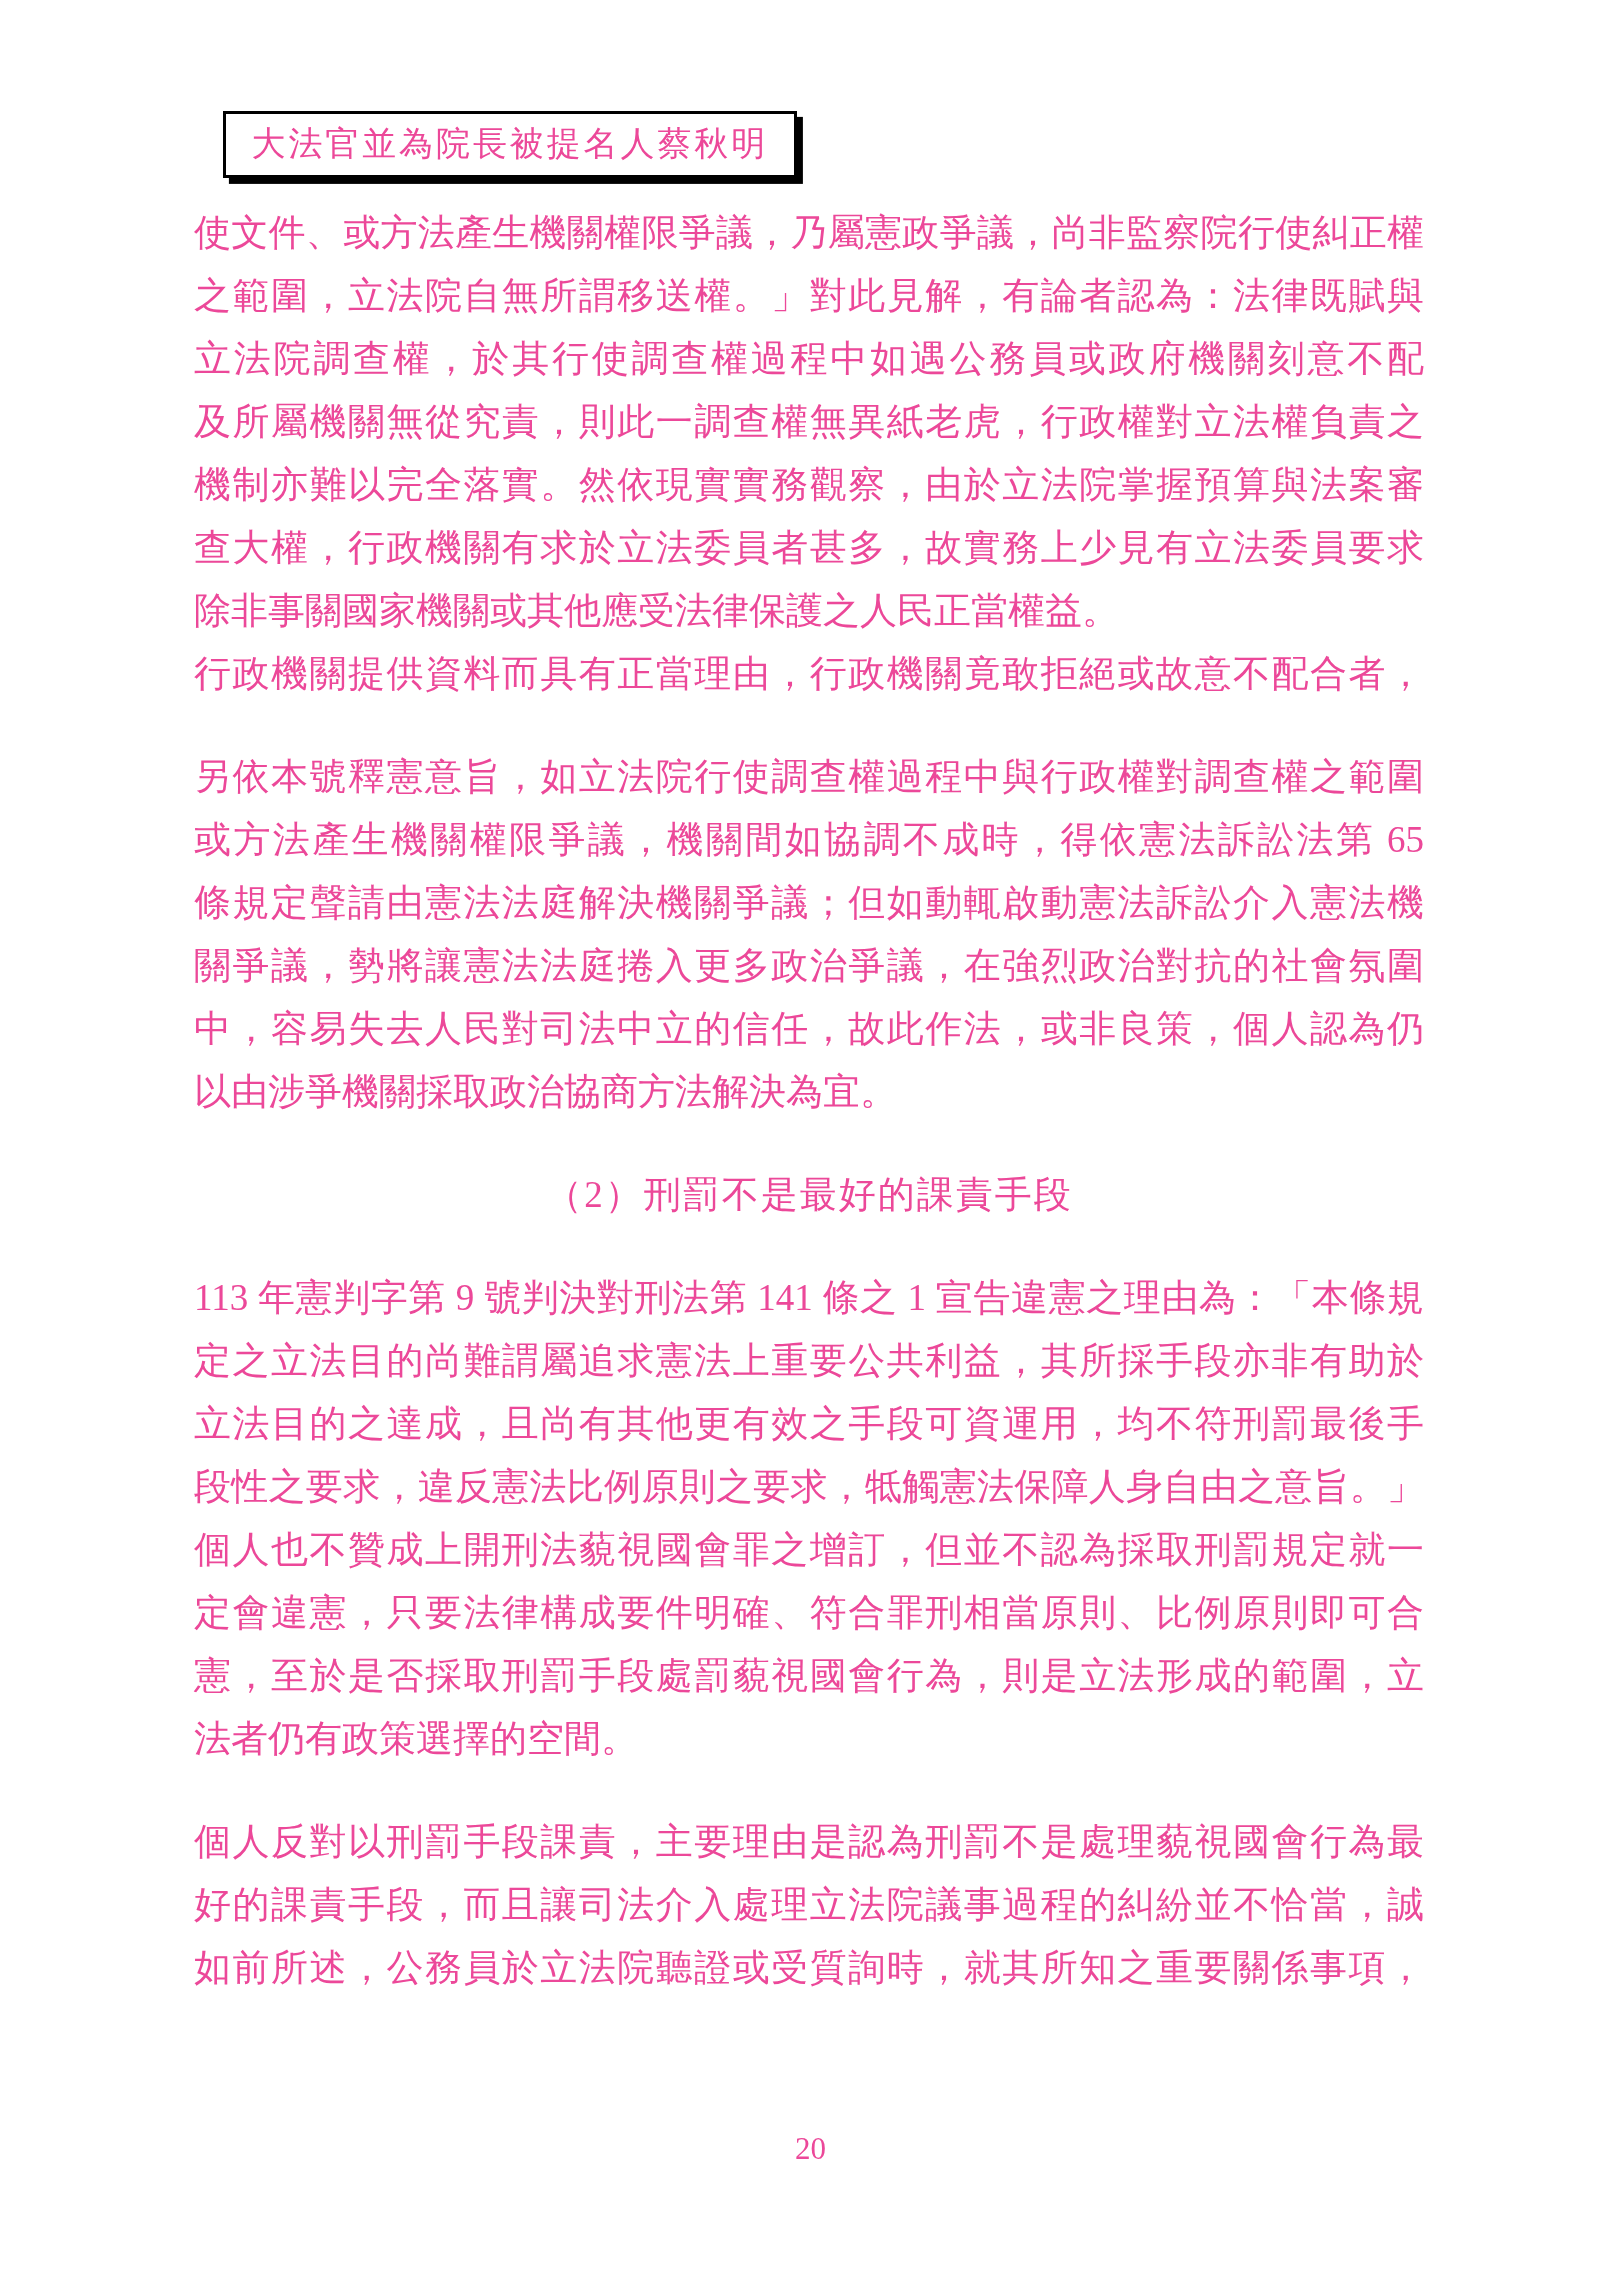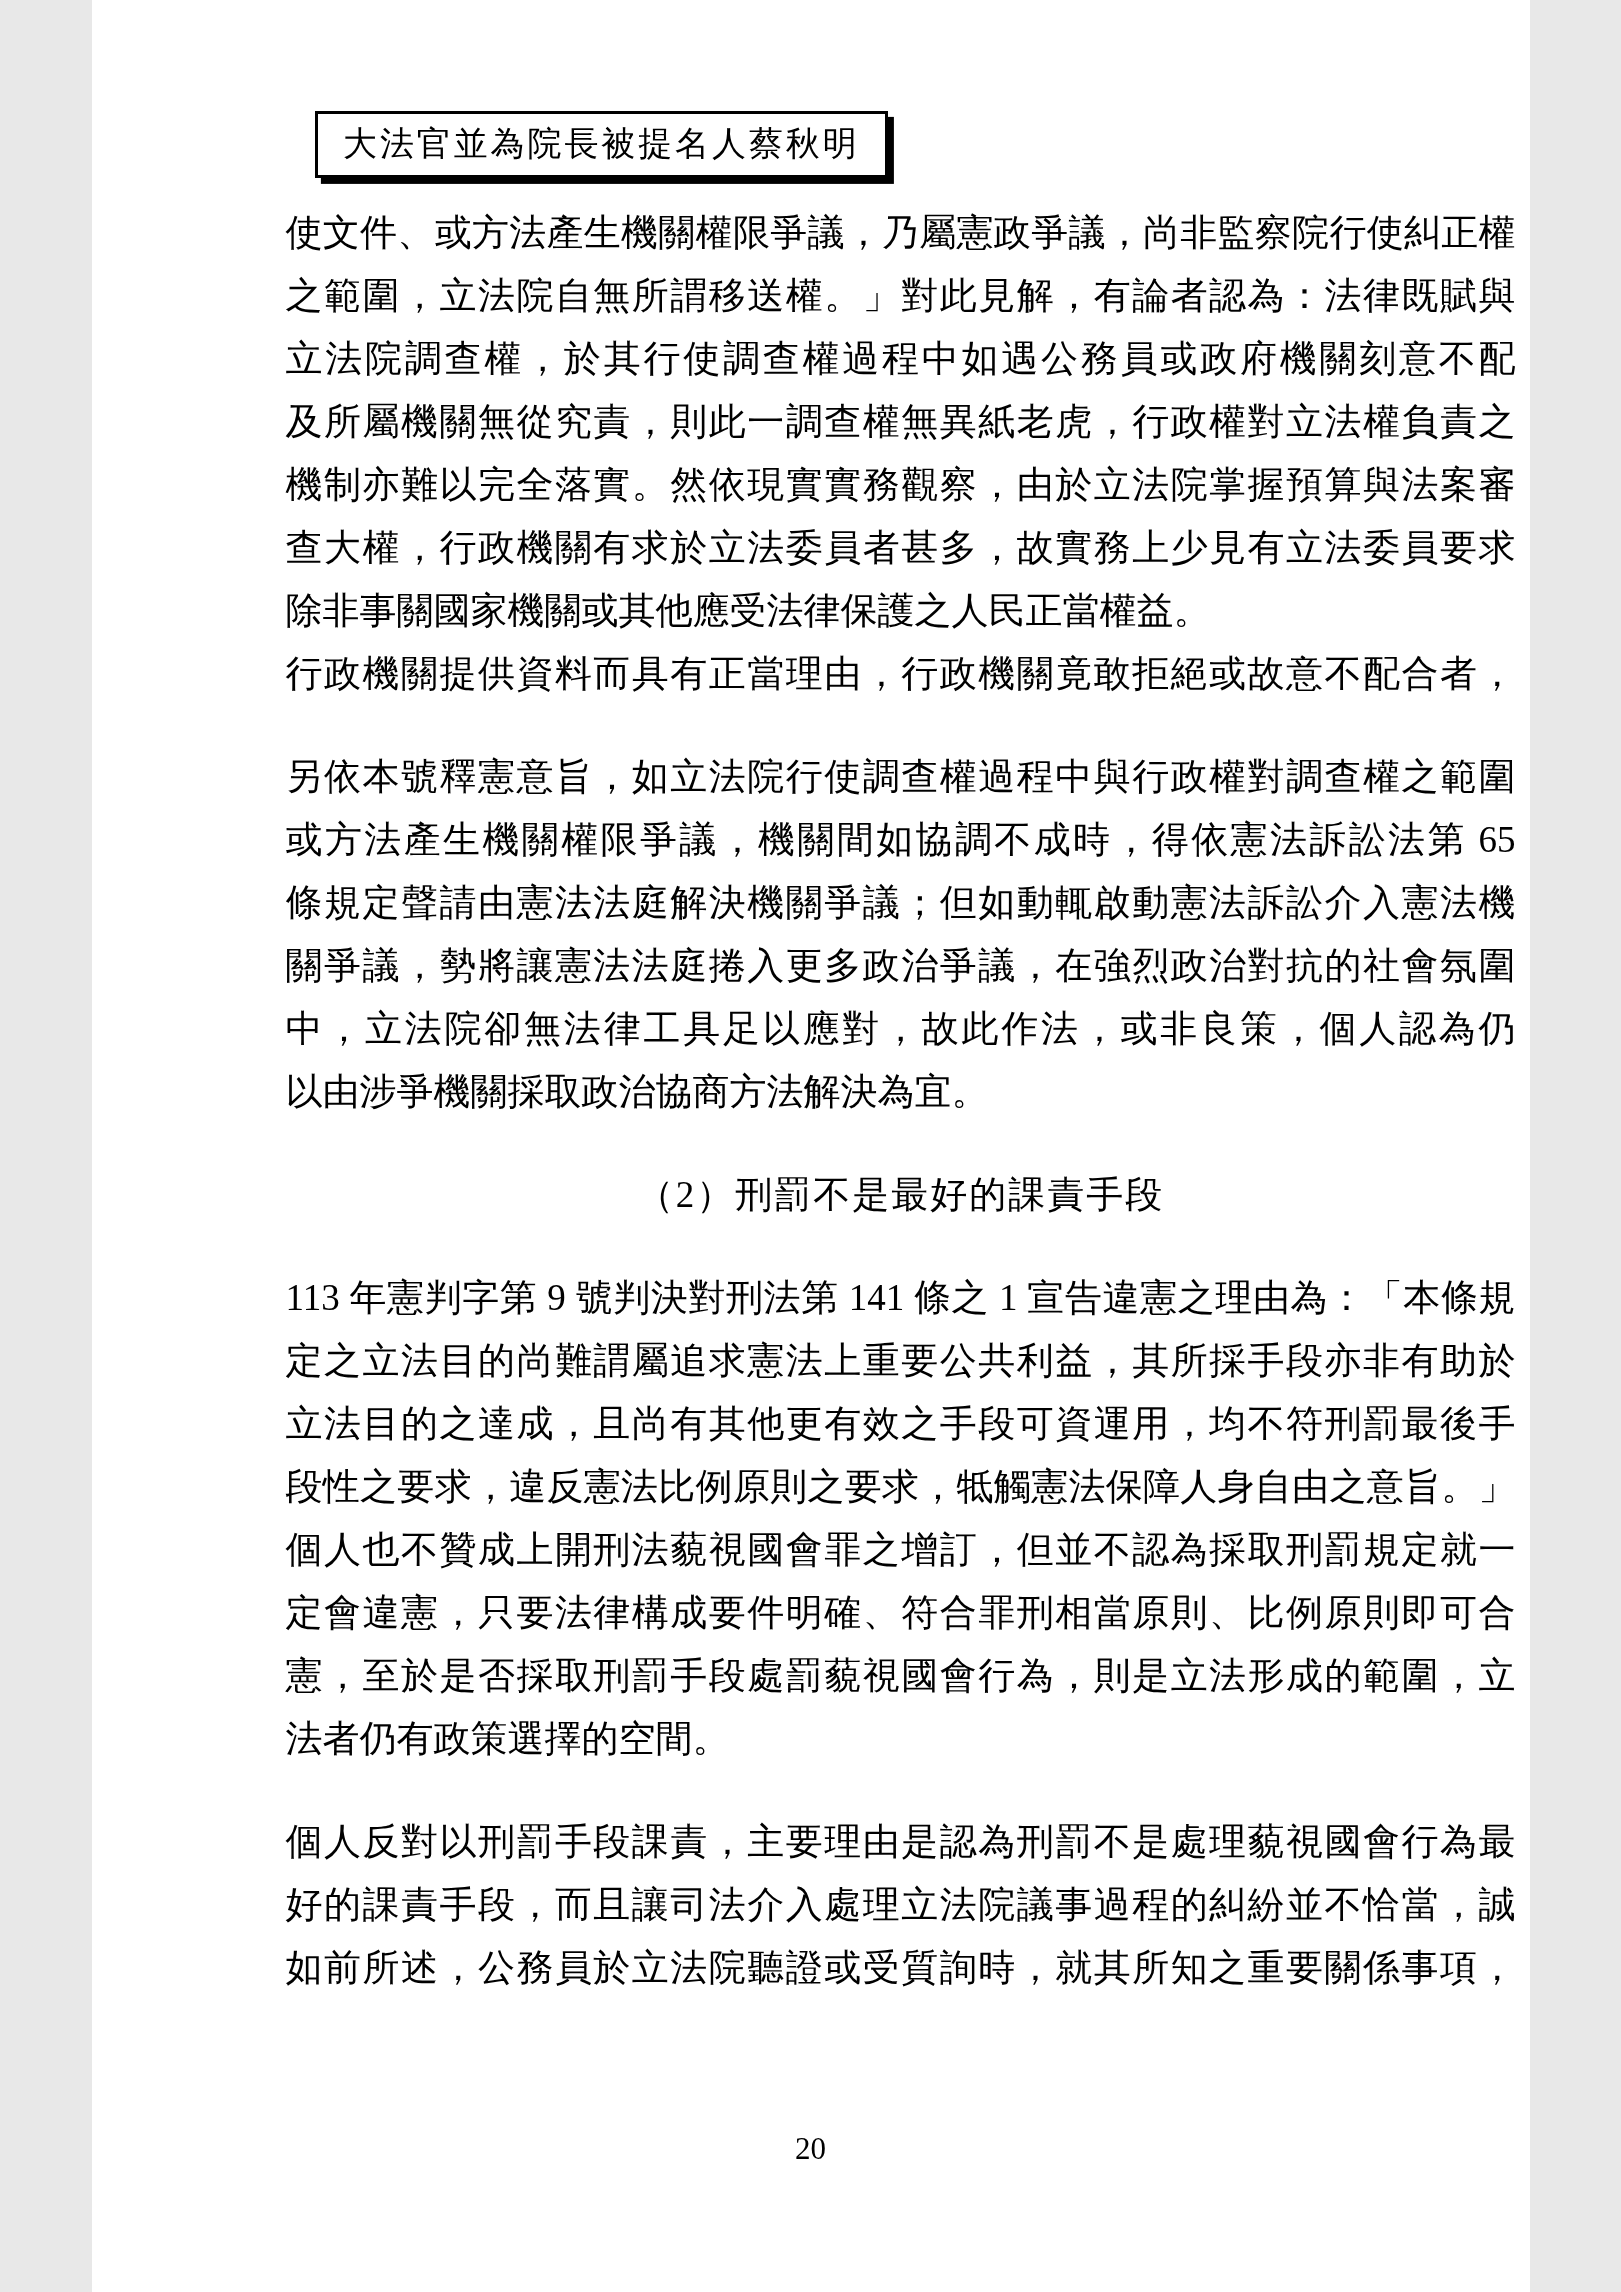--- a/index.html
+++ b/index.html
@@ -2,25 +2,25 @@
 <html><head>
 <meta charset="utf-8">
 <style>
   html, body {
     margin: 0;
     padding: 0;
     background: #e8e8e8;
   }
   .page {
     position: relative;
-    width: 1438px;
+    width: 1621px;
     height: 2293px;
     margin: 0 auto;
     background: #ffffff;
-    color: #000000;
+    color: #ec4899;
     font-family: "Liberation Serif", "DejaVu Serif", serif;
     overflow: hidden;
   }
   .content {
     position: absolute;
     left: 194px;
     top: 111px;
     width: 1230px;
   }
   .header-box {
@@ -86,21 +86,21 @@
       <div class="line">查大權，行政機關有求於立法委員者甚多，故實務上少見有立法委員要求</div>
       <div class="line end">除非事關國家機關或其他應受法律保護之人民正當權益。</div>
       <div class="line">行政機關提供資料而具有正當理由，行政機關竟敢拒絕或故意不配合者，</div>
     </div>
 
     <div class="para">
       <div class="line">另依本號釋憲意旨，如立法院行使調查權過程中與行政權對調查權之範圍</div>
       <div class="line">或方法產生機關權限爭議，機關間如協調不成時，得依憲法訴訟法第 65</div>
       <div class="line">條規定聲請由憲法法庭解決機關爭議；但如動輒啟動憲法訴訟介入憲法機</div>
       <div class="line">關爭議，勢將讓憲法法庭捲入更多政治爭議，在強烈政治對抗的社會氛圍</div>
-      <div class="line">中，立法院卻無法律工具足以應對，故此作法，或非良策，個人認為仍</div>
+      <div class="line">中，容易失去人民對司法中立的信任，故此作法，或非良策，個人認為仍</div>
       <div class="line end">以由涉爭機關採取政治協商方法解決為宜。</div>
     </div>
 
     <div class="heading">（2）刑罰不是最好的課責手段</div>
 
     <div class="para">
       <div class="line">113 年憲判字第 9 號判決對刑法第 141 條之 1 宣告違憲之理由為：「本條規</div>
       <div class="line">定之立法目的尚難謂屬追求憲法上重要公共利益，其所採手段亦非有助於</div>
       <div class="line">立法目的之達成，且尚有其他更有效之手段可資運用，均不符刑罰最後手</div>
       <div class="line">段性之要求，違反憲法比例原則之要求，牴觸憲法保障人身自由之意旨。」</div>

